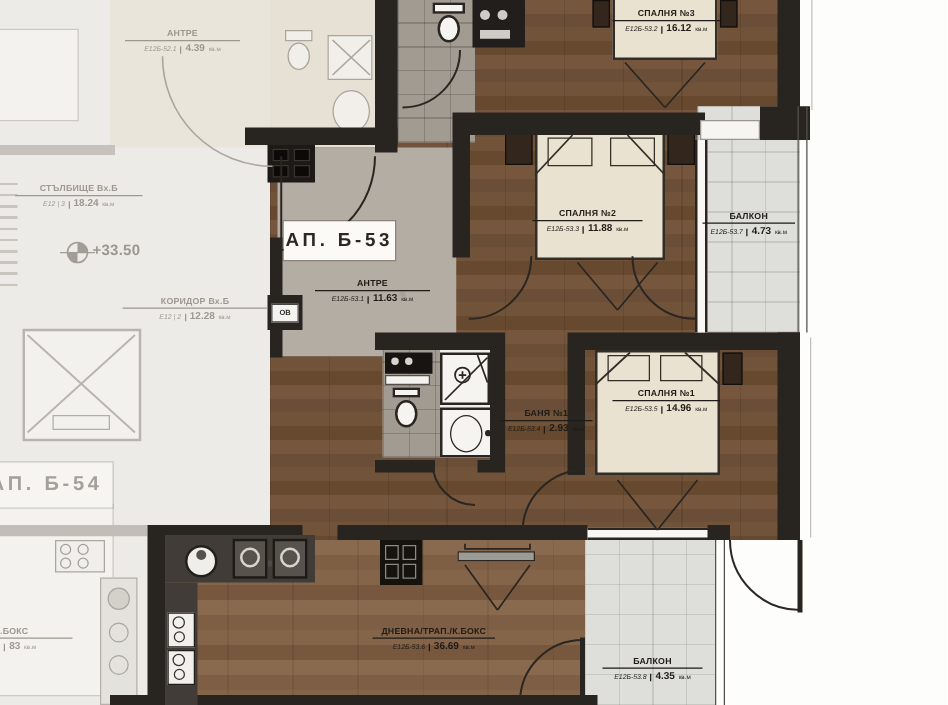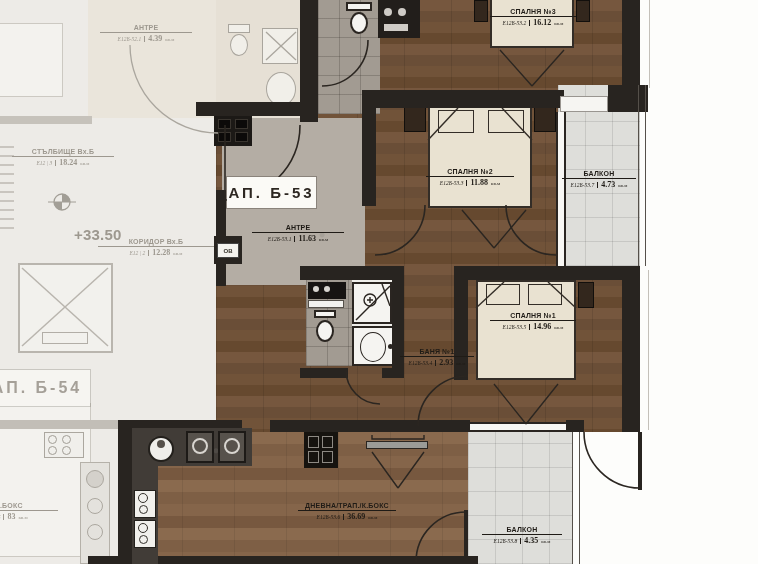--- a/index.html
+++ b/index.html
@@ -33,21 +33,21 @@
       radial-gradient(circle at 70% 60%, rgba(255,255,255,.07) 0 2px, transparent 3px),
       #413c37;}
   .white-fix{background:#f5f4f1;border:2px solid #2a2521;}
   .cream{background:#e9e2d1;border:2px solid #332d27;}
   .nightstand{background:#33271d;border:1px solid #120f0c;}
   .window{background:#f8f7f4;}
   
   .rlabel{position:absolute;z-index:6;color:#1f1b16;text-align:center;line-height:1.15;}
   .rlabel .nm{display:block;font-size:7px;font-weight:bold;letter-spacing:.2px;white-space:nowrap;}
   .rlabel .vals{display:flex;align-items:baseline;justify-content:center;gap:3px;
-        border-top:1px solid currentColor;padding-top:1px;white-space:nowrap;font-family:Liberation Serif, serif;}
+        border-top:1px solid currentColor;padding-top:1px;white-space:nowrap;}
   .rlabel .code{font-size:5.5px;border-right:1px solid currentColor;padding-right:3px;}
   .rlabel .area{font-weight:bold;font-size:8px;}
   .rlabel .unit{font-size:5px;}
   .apbox{position:absolute;z-index:6;background:#fbfaf6;display:flex;align-items:center;justify-content:center;
         font-weight:bold;letter-spacing:3px;font-size:16px;color:#2d2721;
         box-shadow:0 0 0 1px rgba(60,55,48,.35);}
   .faded-ink{color:#9d988f !important;}
   .faded-box{background:#f6f5f1 !important;box-shadow:0 0 0 1px rgba(120,115,106,.3) !important;color:#a5a098 !important;}
   .ovbox{position:absolute;z-index:6;background:#f4f3ef;border:1px solid #444;color:#33302a;
         font-size:6px;font-weight:bold;display:flex;align-items:center;justify-content:center;}
@@ -263,21 +263,21 @@
   </div>
   <div class="rlabel faded-ink" style="left:12px;top:148px;width:102px;">
     <span class="nm">СТЪЛБИЩЕ Вх.Б</span>
     <span class="vals">
         <i class="code">Е12 | 3</i>
         <b class="area">18.24</b>
         <span class="unit">кв.м</span>
       </span>
   </div>
   <div class="rlabel faded-ink" style="left:74px;top:194px;width:60px;text-align:left;">
-    <span class="nm" style="font-size:15px;margin-top:32px;">+33.50</span>
+    <span class="nm" style="font-size:12px;">+33.50</span>
   </div>
   <div class="rlabel faded-ink" style="left:98px;top:238px;width:116px;">
     <span class="nm">КОРИДОР Вх.Б</span>
     <span class="vals">
         <i class="code">Е12 | 2</i>
         <b class="area">12.28</b>
         <span class="unit">кв.м</span>
       </span>
   </div>
   <div class="apbox faded-box" style="left:-16px;top:370px;width:106px;height:36px;">
@@ -320,21 +320,21 @@
       </span>
   </div>
   <div class="rlabel" style="left:562px;top:170px;width:74px;">
     <span class="nm">БАЛКОН</span>
     <span class="vals">
         <i class="code">Е12Б-53.7</i>
         <b class="area">4.73</b>
         <span class="unit">кв.м</span>
       </span>
   </div>
-  <div class="rlabel" style="left:400px;top:348px;width:74px;">
+  <div class="rlabel" style="left:400px;top:328px;width:74px;">
     <span class="nm">БАНЯ №1</span>
     <span class="vals">
         <i class="code">Е12Б-53.4</i>
         <b class="area">2.93</b>
         <span class="unit">кв.м</span>
       </span>
   </div>
   <div class="rlabel" style="left:490px;top:312px;width:86px;">
     <span class="nm">СПАЛНЯ №1</span>
     <span class="vals">

